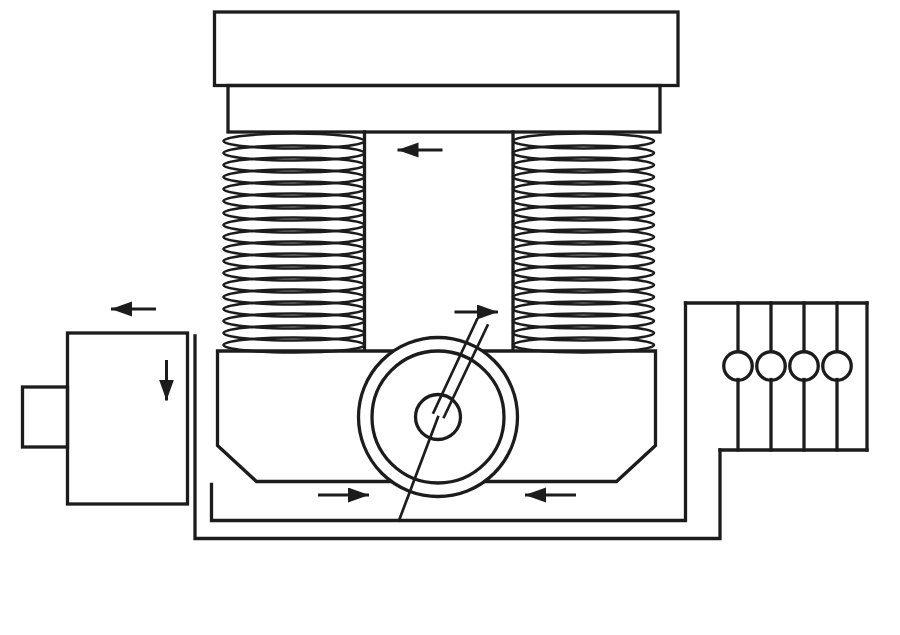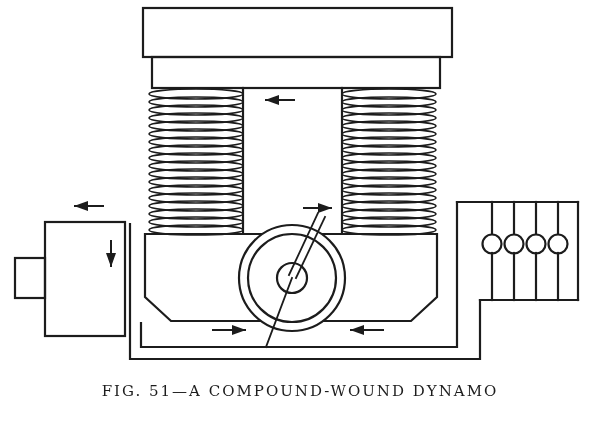--- a/index.html
+++ b/index.html
@@ -120,15 +120,14 @@
         <line x1="103" y1="206" x2="75" y2="206" marker-end="url(#ah)"></line>
         <line x1="111" y1="241" x2="111" y2="266" marker-end="url(#ah)"></line>
         <line x1="304" y1="208" x2="331" y2="208" marker-end="url(#ah)"></line>
         <line x1="213" y1="330" x2="245" y2="330" marker-end="url(#ah)"></line>
         <line x1="383" y1="330" x2="351" y2="330" marker-end="url(#ah)"></line>
       </g>
 
     </g>
   </svg>
 
-  <div class="caption">FIG. 51—A COMPOUND-WOUND DYNAMO</div>
 
 </div>
 
 </body></html>

